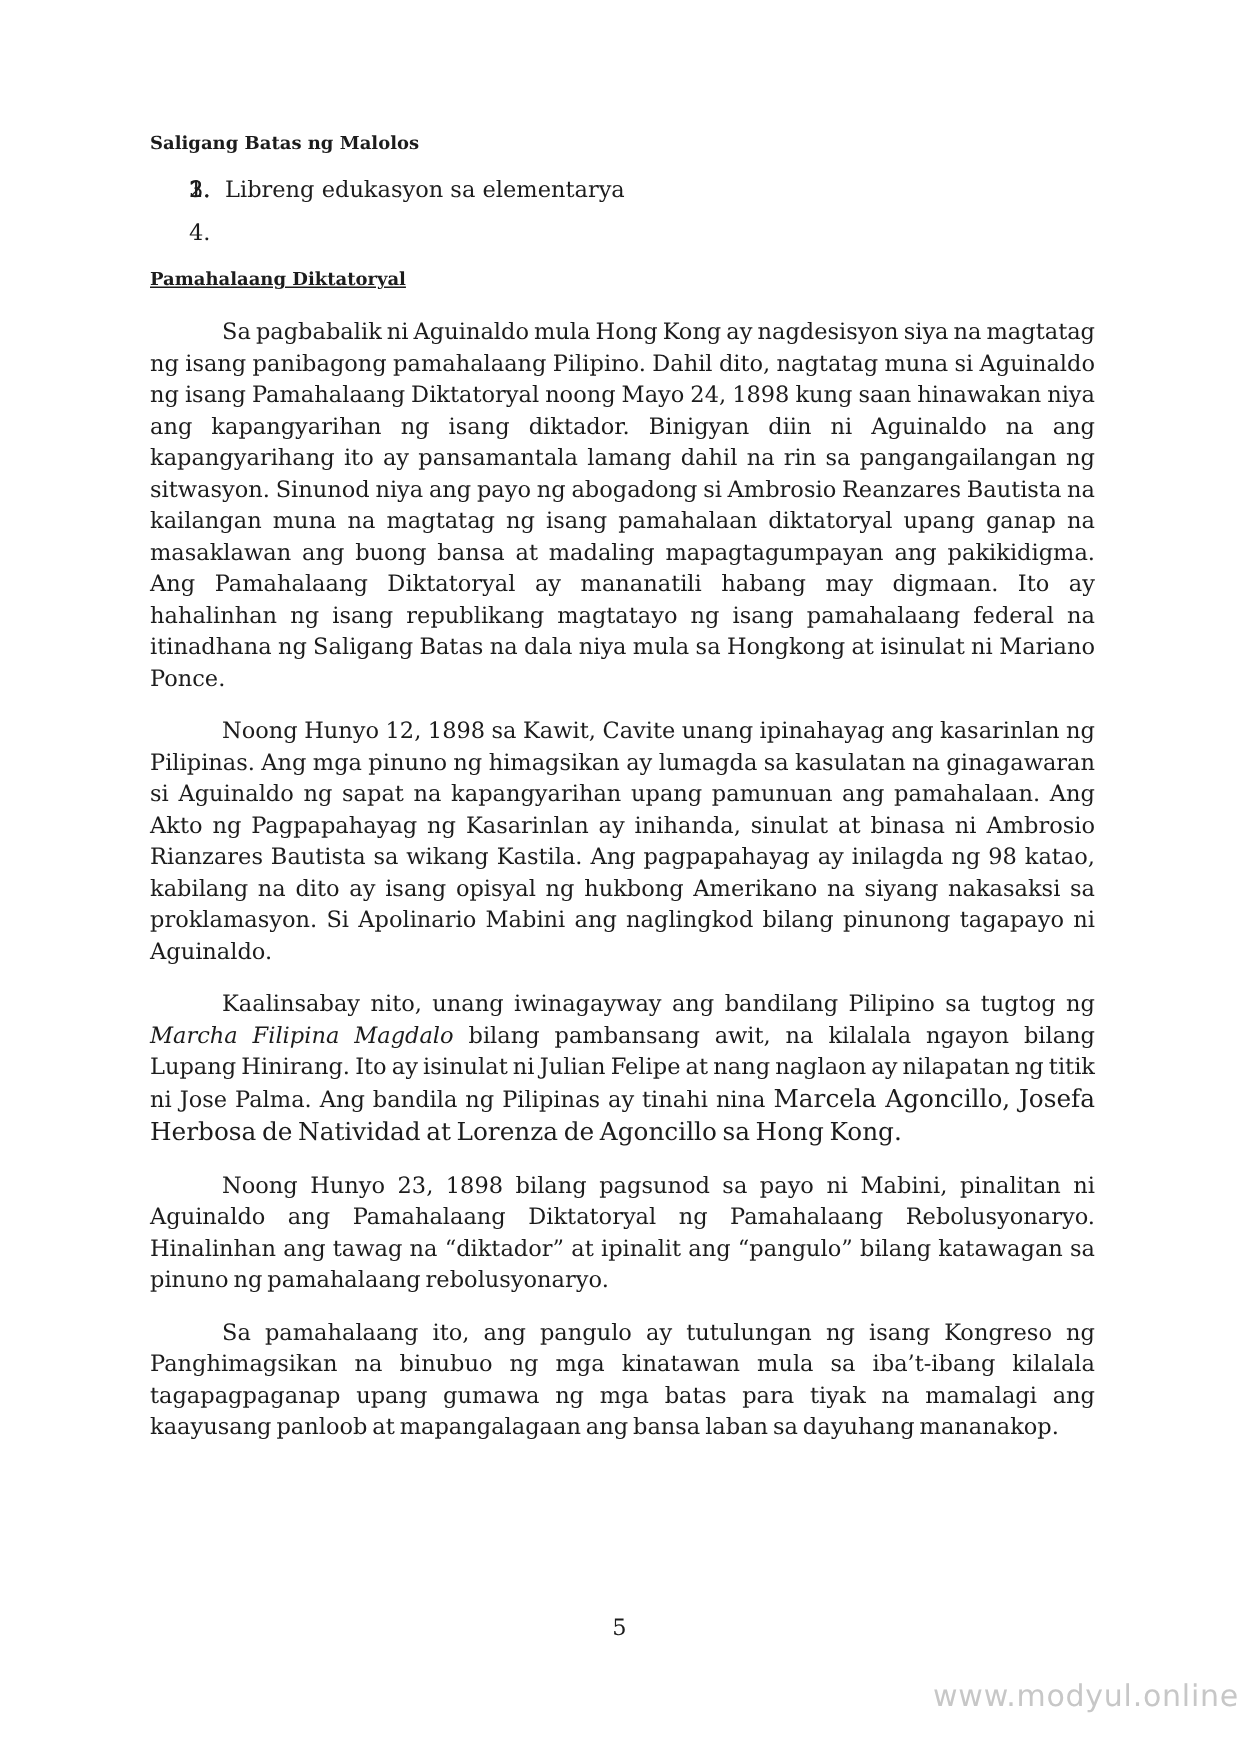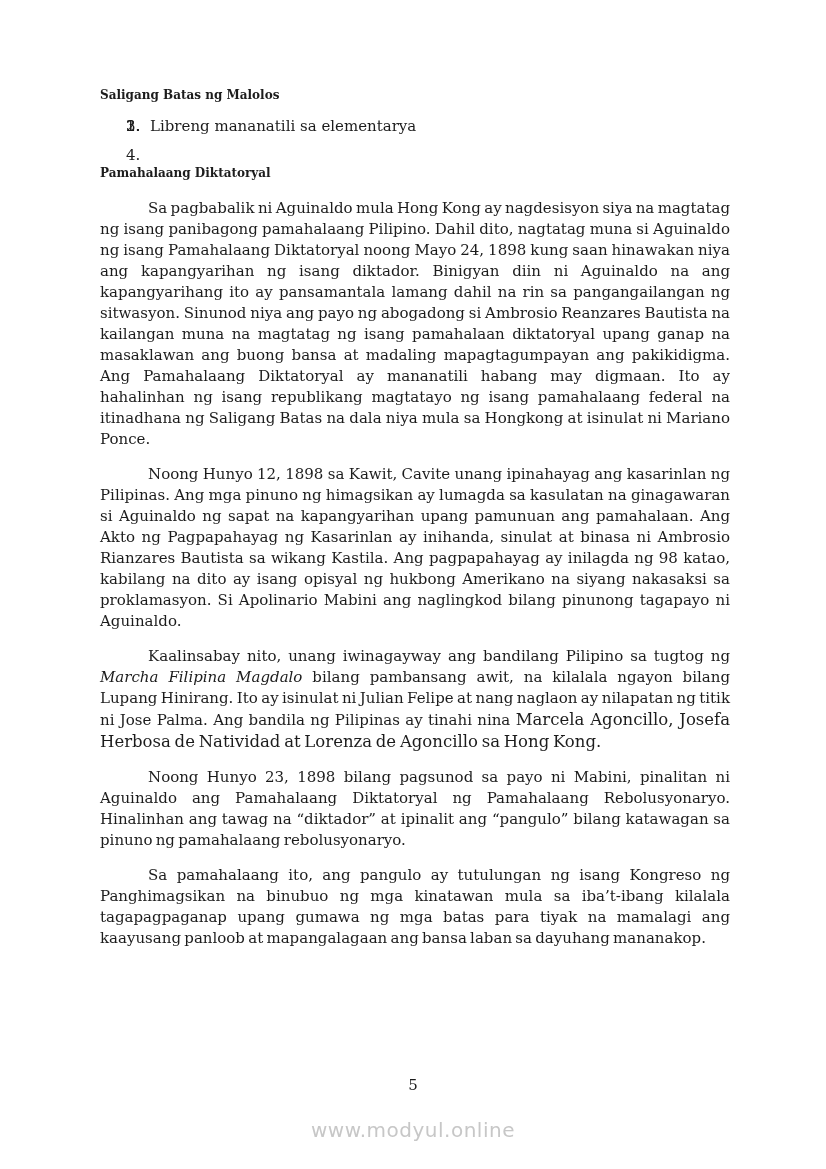--- a/index.html
+++ b/index.html
@@ -21,21 +21,21 @@
     top: 85px;
     left: 100px;
     width: 630px;
   }
 
   .section-heading {
     font-size: 12px;
     font-weight: bold;
     line-height: 21px;
   }
-  .section-heading.spaced { margin-top: 26px; }
+  .section-heading.spaced { margin-top: 39px; text-decoration: underline; }
 
   .num-list {
     list-style: none;
     margin-top: 10px;
   }
   .num-list li {
     position: relative;
     padding-left: 50px;
     font-size: 15px;
     line-height: 21px;
@@ -66,39 +66,39 @@
     text-align: center;
     font-size: 15px;
     color: #1c1c1c;
   }
 
   .watermark {
     position: absolute;
     top: 1118px;
     left: 0;
     width: 100%;
-    text-align: center;
+    text-align: right;
     font-family: "DejaVu Sans", "Liberation Sans", sans-serif;
     font-size: 20px;
     letter-spacing: 0.5px;
     color: #c7c7c7;
   }
 </style>
 </head>
 <body>
 
 <div class="page">
   <main class="content">
 
     <h2 class="section-heading">Saligang Batas ng Malolos</h2>
 
     <ol class="num-list">
       <li><span class="num">1.</span></li>
       <li><span class="num">2.</span></li>
-      <li><span class="num">3.</span><span>Libreng mananatili sa elementarya</span></li>
+      <li><span class="num">3.</span><span>Libreng edukasyon sa elementarya</span></li>
       <li><span class="num">4.</span></li>
     </ol>
 
     <h2 class="section-heading spaced">Pamahalaang Diktatoryal</h2>
 
     <p class="para">Sa pagbabalik ni Aguinaldo mula Hong Kong ay nagdesisyon siya na magtatag ng isang panibagong pamahalaang Pilipino. Dahil dito, nagtatag muna si Aguinaldo ng isang Pamahalaang Diktatoryal noong Mayo 24, 1898 kung saan hinawakan niya ang kapangyarihan ng isang diktador. Binigyan diin ni Aguinaldo na ang kapangyarihang ito ay pansamantala lamang dahil na rin sa pangangailangan ng sitwasyon.  Sinunod niya ang payo ng abogadong si Ambrosio Reanzares Bautista na kailangan muna na magtatag ng isang pamahalaan diktatoryal upang ganap na masaklawan ang buong bansa at madaling mapagtagumpayan ang pakikidigma. Ang Pamahalaang Diktatoryal ay mananatili habang may digmaan. Ito ay hahalinhan ng isang republikang magtatayo ng isang pamahalaang federal na itinadhana ng Saligang Batas na dala niya mula sa Hongkong at isinulat ni Mariano Ponce.</p>
 
     <p class="para">Noong Hunyo 12, 1898 sa Kawit, Cavite unang ipinahayag ang kasarinlan ng Pilipinas. Ang mga pinuno ng himagsikan ay lumagda sa kasulatan na ginagawaran si Aguinaldo ng sapat na kapangyarihan upang pamunuan ang pamahalaan. Ang Akto ng Pagpapahayag ng Kasarinlan ay inihanda, sinulat at binasa ni Ambrosio Rianzares Bautista sa wikang Kastila. Ang pagpapahayag ay inilagda ng 98 katao, kabilang na dito ay isang opisyal ng hukbong Amerikano na siyang nakasaksi sa proklamasyon. Si Apolinario Mabini ang naglingkod bilang pinunong tagapayo ni Aguinaldo.</p>
 
     <p class="para"><span>Kaalinsabay nito, unang iwinagayway ang bandilang Pilipino sa tugtog ng </span><em class="title-italic">Marcha Filipina Magdalo</em><span> bilang pambansang awit, na kilalala ngayon bilang Lupang Hinirang. Ito ay isinulat ni Julian Felipe at nang naglaon ay nilapatan ng titik ni Jose Palma. Ang bandila ng Pilipinas ay tinahi nina </span><span class="names">Marcela Agoncillo, Josefa Herbosa de Natividad at Lorenza de Agoncillo sa Hong Kong.</span></p>

